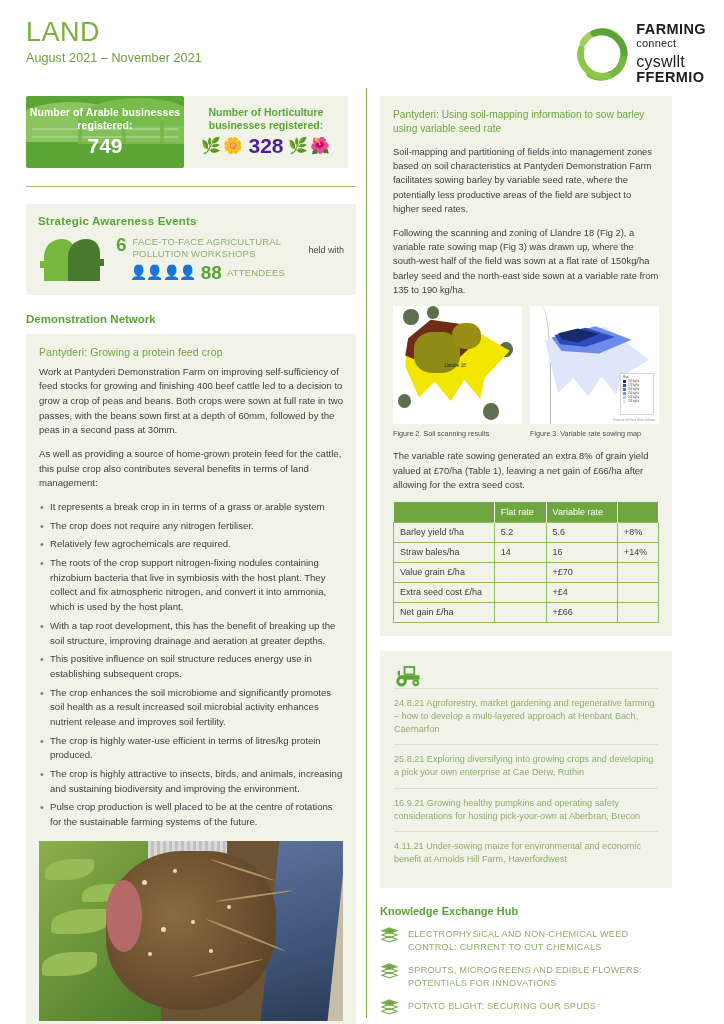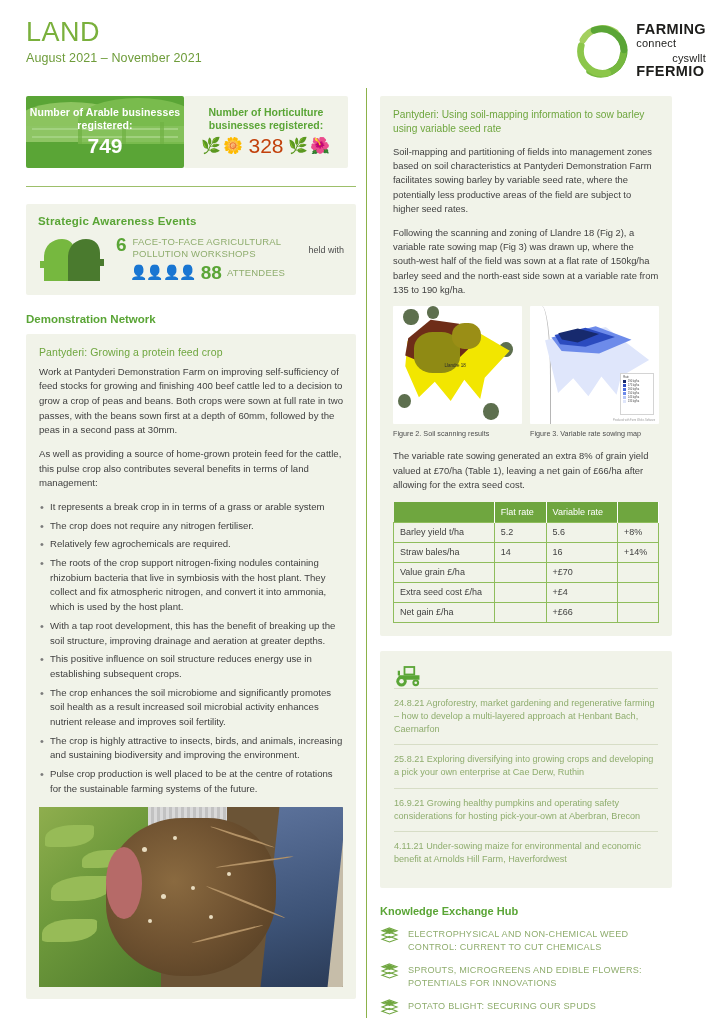--- a/index.html
+++ b/index.html
@@ -20,21 +20,21 @@
   .subtitle{
     font-size:12.5px; color:#6e9c3a; margin-top:5px; letter-spacing:.1px;
   }
 
   
   .logo{ position:absolute; right:18px; top:22px; display:flex; align-items:center; gap:6px;}
   .logo-mark{ width:56px; height:56px; flex:0 0 56px; }
   .logo-text{ line-height:1.08; }
   .logo-text .l1{ font-size:14.5px; font-weight:bold; color:#1d1d1b; letter-spacing:.4px;}
   .logo-text .l2{ font-size:11px; color:#1d1d1b; letter-spacing:.2px;}
-  .logo-text .l3{ font-size:11px; color:#1d1d1b; letter-spacing:.2px; margin-top:3px;text-align:right;}
+  .logo-text .l3{ font-size:16px; color:#1d1d1b; letter-spacing:.2px; margin-top:3px;}
   .logo-text .l4{ font-size:14.5px; font-weight:bold; color:#1d1d1b; letter-spacing:.4px;}
 
   
   .vrule{ position:absolute; left:366px; top:88px; width:1px; height:930px; background:#8cb24a; }
 
   
   .left{ position:absolute; left:26px; top:96px; width:330px; }
 
   .stats-row{ display:flex; }
   .stat-arable{
@@ -53,21 +53,21 @@
      align-items:center; justify-content:center; text-align:center; }
   .stat-arable .lbl{ font-size:10.5px; font-weight:bold; color:#ffffff; line-height:1.22; letter-spacing:.1px;}
   .stat-arable .num{ font-size:21px; font-weight:bold; color:#ffffff; margin-top:3px;}
 
   .stat-hort{
     width:164px; height:72px; border-radius:2px; background:#f1f3e9;
     display:flex; flex-direction:column; align-items:center; justify-content:center; text-align:center;
   }
   .stat-hort .lbl{ font-size:10.5px; font-weight:bold; color:#5aa536; line-height:1.22; }
   .stat-hort .row{ display:flex; align-items:center; justify-content:center; gap:2px; margin-top:3px;}
-  .stat-hort .num{ font-size:21px; font-weight:normal; color:#c2410c; margin:0 3px;}
+  .stat-hort .num{ font-size:21px; font-weight:bold; color:#4c1d95; margin:0 3px;}
   .glyph{ font-size:16px; line-height:1; }
 
   .hr-green{ height:1px; background:#9dbf6a; margin:18px 0 0 0; }
 
   .saw{
     margin-top:17px; background:#f1f3e9; border-radius:2px; padding:11px 12px 13px 12px;
   }
   .saw h3{ font-size:11.5px; font-weight:bold; color:#5aa536; letter-spacing:.2px; }
   .saw .body{ display:flex; align-items:center; gap:6px; margin-top:8px; }
   .heads{ flex:0 0 72px; height:46px; position:relative; }
@@ -274,20 +274,21 @@
       <p>Work at Pantyderi Demonstration Farm on improving self-sufficiency of feed stocks for growing and finishing 400 beef cattle led to a decision to grow a crop of peas and beans. Both crops were sown at full rate in two passes, with the beans sown first at a depth of 60mm, followed by the peas in a second pass at 30mm.</p>
       <p>As well as providing a source of home-grown protein feed for the cattle, this pulse crop also contributes several benefits in terms of land management:</p>
       <ul>
         <li>It represents a break crop in in terms of a grass or arable system</li>
         <li>The crop does not require any nitrogen fertiliser.</li>
         <li>Relatively few agrochemicals are required.</li>
         <li>The roots of the crop support nitrogen-fixing nodules containing rhizobium bacteria that live in symbiosis with the host plant. They collect and fix atmospheric nitrogen, and convert it into ammonia, which is used by the host plant.</li>
         <li>With a tap root development, this has the benefit of breaking up the soil structure, improving drainage and aeration at greater depths.</li>
         <li>This positive influence on soil structure reduces energy use in establishing subsequent crops.</li>
         <li>The crop enhances the soil microbiome and significantly promotes soil health as a result increased soil microbial activity enhances nutrient release and improves soil fertility.</li>
+        <li>The crop is highly water-use efficient in terms of litres/kg protein produced.</li>
         <li>The crop is highly attractive to insects, birds, and animals, increasing and sustaining biodiversity and improving the environment.</li>
         <li>Pulse crop production is well placed to be at the centre of rotations for the sustainable farming systems of the future.</li>
       </ul>
 
       <div class="photo">
         <div class="greens"></div>
         <div class="leaf" style="left:2%;top:10%;width:16%;height:12%;"></div>
         <div class="leaf" style="left:4%;top:38%;width:20%;height:14%;"></div>
         <div class="leaf" style="left:1%;top:62%;width:18%;height:13%;"></div>
         <div class="leaf" style="left:14%;top:24%;width:14%;height:10%;"></div>

